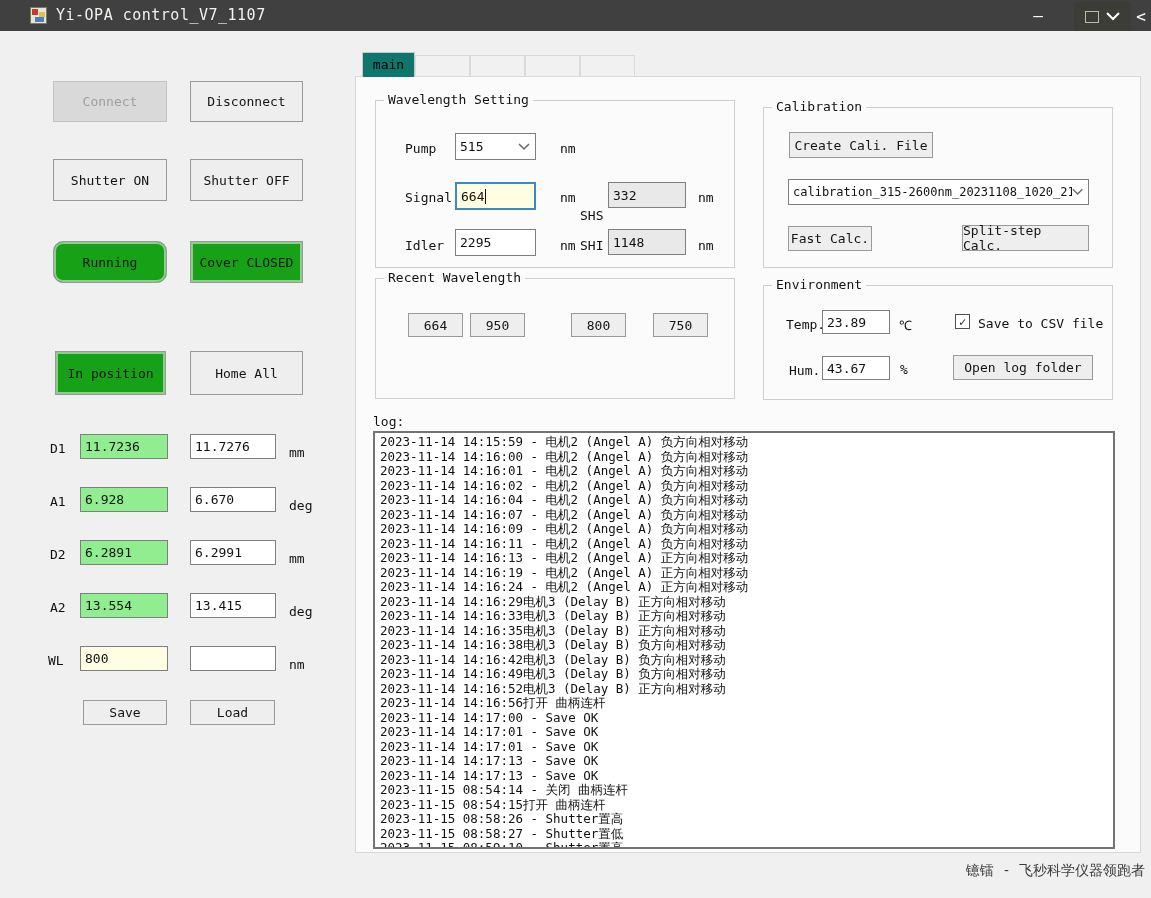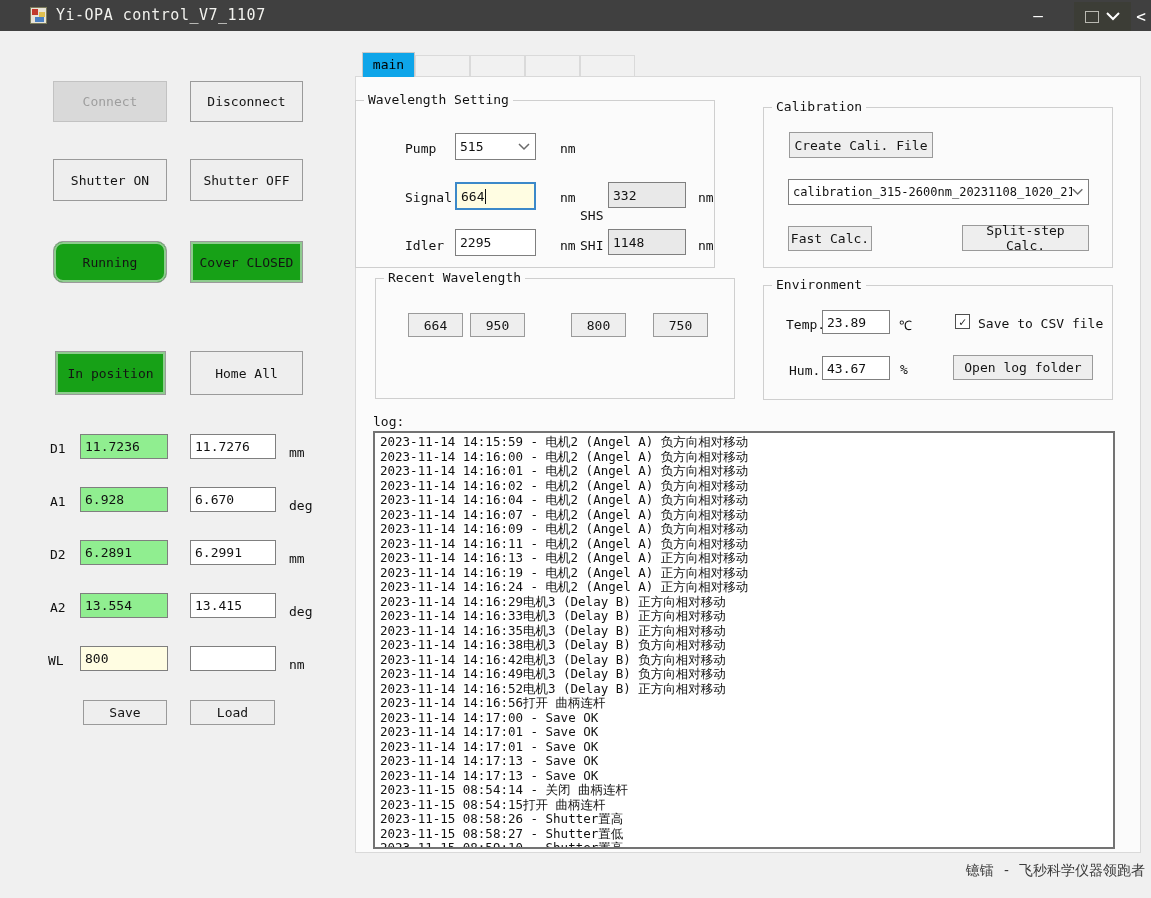--- a/index.html
+++ b/index.html
@@ -31,21 +31,21 @@
   .lbl{position:absolute;font-size:13px;color:#111;white-space:nowrap;}
   .group{position:absolute;border:1px solid #cfcfcf;box-sizing:border-box;}
   .group>.gtitle{position:absolute;top:-9px;left:8px;background:inherit;padding:0 4px;font-size:13px;color:#111;white-space:nowrap;}
   .g-main{background:#f0f0f0;}
   .g-tab{background:#fbfbfb;}
   .combo-chev{margin-left:auto;margin-right:5px;}
   .caret{display:inline-block;width:1px;height:15px;background:#111;margin-left:1px;}
 
   
   .tabpage{position:absolute;left:355px;top:76px;width:786px;height:777px;background:#fbfbfb;border:1px solid #d9d9d9;box-sizing:border-box;}
-  .tab-main{position:absolute;left:362px;top:52px;width:53px;height:25px;background:#0ea5e9;border:1px solid #c9c9c9;border-bottom:none;box-sizing:border-box;display:flex;align-items:flex-start;justify-content:center;font-size:13px;padding-top:4px;z-index:3;}
+  .tab-main{position:absolute;left:362px;top:52px;width:53px;height:25px;background:#0f766e;border:1px solid #c9c9c9;border-bottom:none;box-sizing:border-box;display:flex;align-items:flex-start;justify-content:center;font-size:13px;padding-top:4px;z-index:3;}
   .tab-blank{position:absolute;top:55px;height:21px;width:55px;background:#f1f1f1;border:1px solid #dadada;border-bottom:none;box-sizing:border-box;z-index:2;}
 
   
   .logbox{position:absolute;left:373px;top:431px;width:742px;height:418px;background:#fff;border:2px solid #737373;box-sizing:border-box;overflow:hidden;padding:2px 0 0 5px;}
   .log-line{font-size:12.5px;line-height:14.5px;white-space:pre;color:#111;}
 
   .footer-brand{position:absolute;left:955px;top:862px;width:190px;font-size:14px;color:#3a3a3a;text-align:right;white-space:nowrap;}
 
   .checkbox{position:absolute;width:15px;height:15px;background:#fff;border:1px solid #4f4f4f;box-sizing:border-box;display:flex;align-items:center;justify-content:center;font-size:12px;color:#222;font-weight:bold;}
   .unit{position:absolute;font-size:13px;color:#111;}
@@ -110,21 +110,21 @@
   <div class="btn" style="left:83px;top:700px;width:84px;height:25px;">Save</div>
   <div class="btn" style="left:190px;top:700px;width:85px;height:25px;">Load</div>
 
   <div class="tabpage"></div>
   <div class="tab-main">main</div>
   <div class="tab-blank" style="left:415px;"></div>
   <div class="tab-blank" style="left:470px;"></div>
   <div class="tab-blank" style="left:525px;"></div>
   <div class="tab-blank" style="left:580px;"></div>
 
-  <div class="group g-tab" style="left:355px;top:100px;width:360px;height:168px;">
+  <div class="group g-tab" style="left:375px;top:100px;width:360px;height:168px;">
     <span class="gtitle">Wavelength Setting</span>
   </div>
   <div class="lbl" style="left:405px;top:141px;">Pump</div>
   <div class="field" style="left:455px;top:133px;width:81px;height:27px;">
     <span>515</span>
     <svg class="combo-chev" width="12" height="8" viewBox="0 0 12 8">
         <polyline points="1,1 6,6 11,1" fill="none" stroke="#6a6a6a" stroke-width="1.5"></polyline>
       </svg>
   </div>
   <div class="unit" style="left:560px;top:141px;">nm</div>
@@ -158,21 +158,21 @@
     <span class="gtitle">Calibration</span>
   </div>
   <div class="btn" style="left:789px;top:132px;width:144px;height:26px;">Create Cali. File</div>
   <div class="field" style="left:788px;top:179px;width:301px;height:26px;font-size:12px;">
     <span style="overflow:hidden;white-space:nowrap;">calibration_315-2600nm_20231108_1020_21 ·</span>
     <svg class="combo-chev" width="12" height="8" viewBox="0 0 12 8">
         <polyline points="1,1 6,6 11,1" fill="none" stroke="#6a6a6a" stroke-width="1.5"></polyline>
       </svg>
   </div>
   <div class="btn" style="left:788px;top:226px;width:84px;height:25px;">Fast Calc.</div>
-  <div class="btn" style="left:962px;top:225px;width:127px;height:26px;text-align:center;">Split-step Calc.</div>
+  <div class="btn" style="left:962px;top:225px;width:127px;height:26px;">Split-step Calc.</div>
 
   <div class="group g-tab" style="left:763px;top:285px;width:350px;height:115px;">
     <span class="gtitle">Environment</span>
   </div>
   <div class="lbl" style="left:786px;top:317px;">Temp.</div>
   <div class="field" style="left:822px;top:310px;width:68px;height:24px;">23.89</div>
   <div class="unit" style="left:899px;top:316px;">℃</div>
   <div class="checkbox" style="left:955px;top:314px;">
     <span>✓</span>
   </div>

